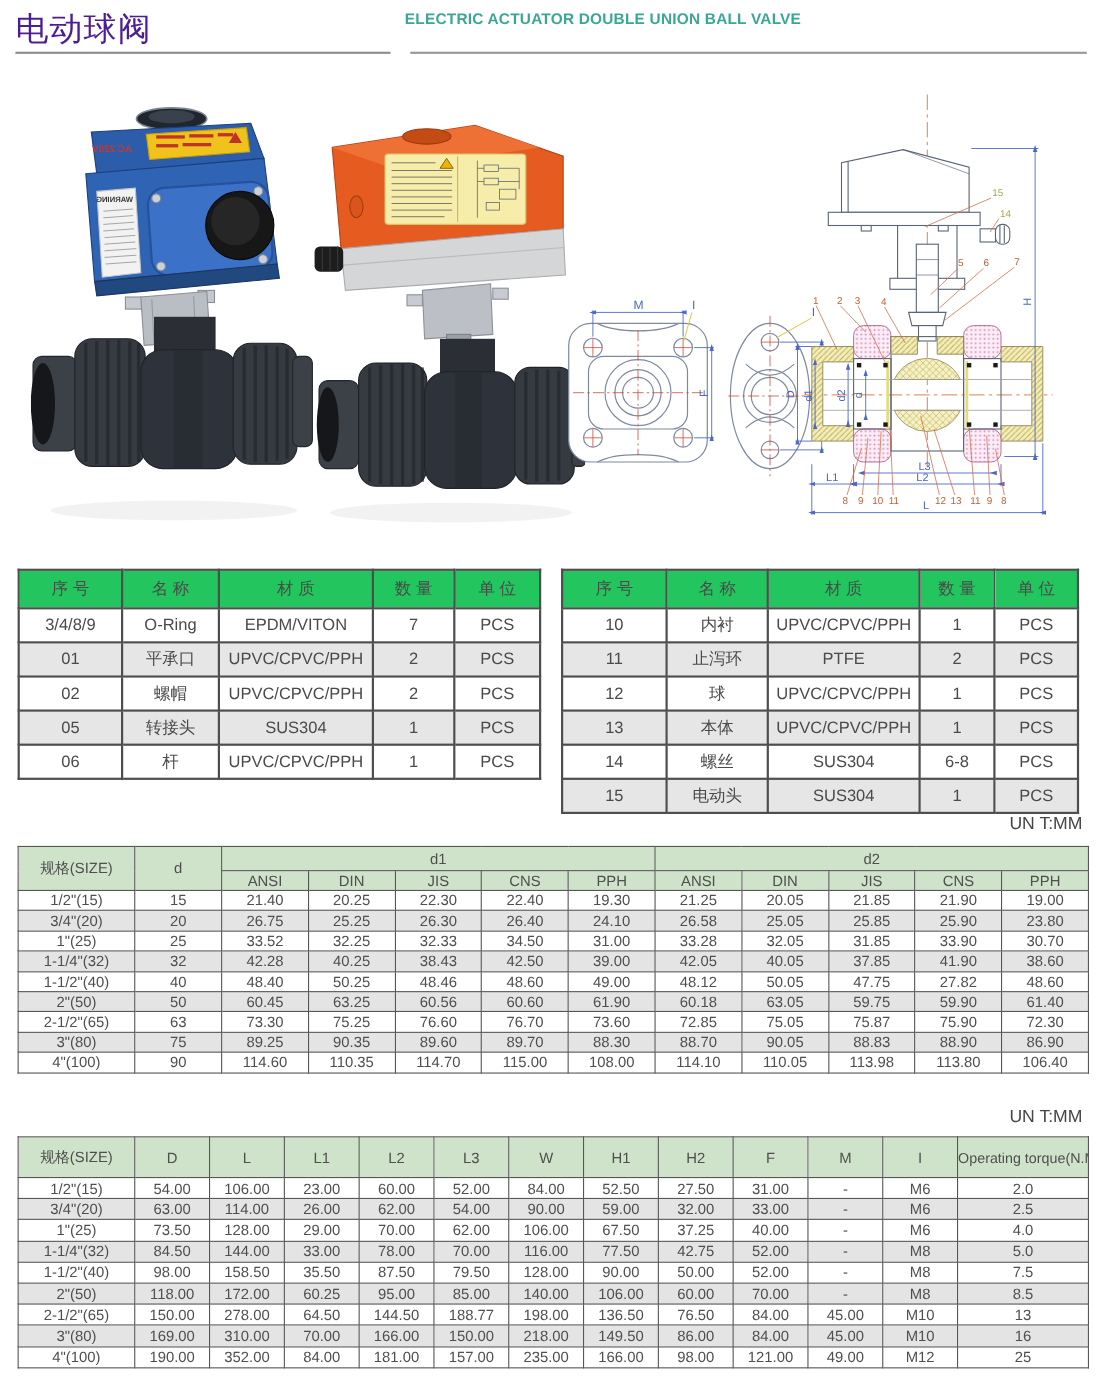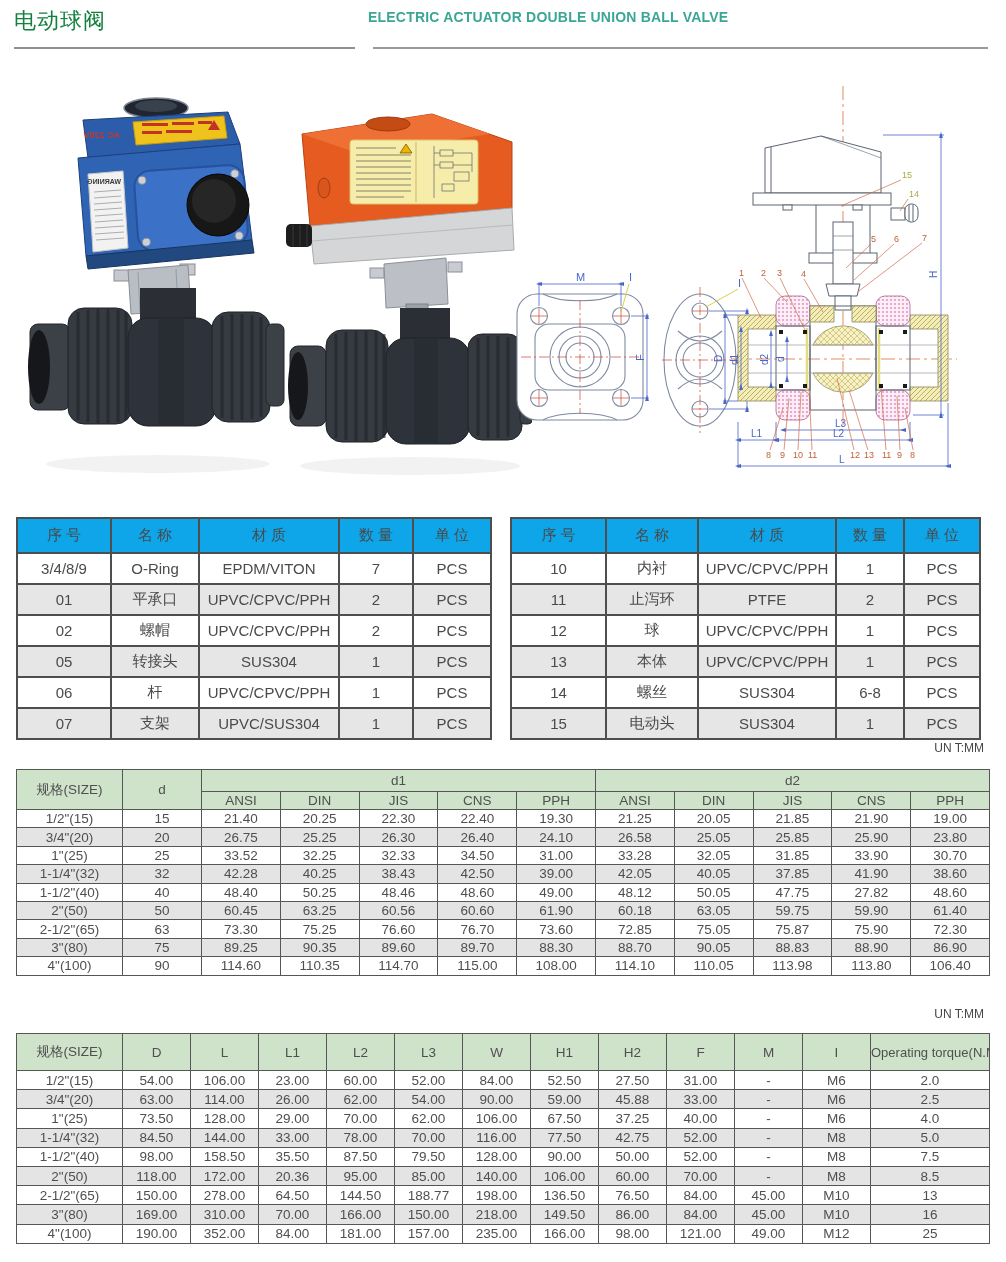--- a/index.html
+++ b/index.html
@@ -1,45 +1,45 @@
 <!DOCTYPE html>
 <html><head>
 <meta charset="utf-8">
 <style>
   html,body{margin:0;padding:0;background:#fff;}
   .page{position:relative;width:1006px;height:1262px;background:#fff;overflow:hidden;
         font-family:"Liberation Sans","DejaVu Sans",sans-serif;color:#4a4a4a;}
-  .title-cn{position:absolute;left:14px;top:6px;font-size:22px;color:#15803d;letter-spacing:1px;}
+  .title-cn{position:absolute;left:14px;top:6px;font-size:30px;color:#4c1d95;letter-spacing:1px;}
   .title-en{position:absolute;left:368px;top:9px;width:615px;font-size:14px;font-weight:bold;
             color:#3aa795;letter-spacing:0.2px;white-space:nowrap;}
   .rule-left{position:absolute;left:14px;top:47px;width:341px;height:2px;background:#8f8f8f;}
   .rule-right{position:absolute;left:373px;top:47px;width:615px;height:2px;background:#9a9a9a;}
   .fig{position:absolute;}
   table{border-collapse:collapse;table-layout:fixed;}
   .parts-table{position:absolute;font-size:15px;color:#4a4a4a;}
   .parts-table th,.parts-table td{border:2px solid #4e4e4e;text-align:center;padding:0;
       height:29px;font-weight:normal;overflow:hidden;white-space:nowrap;}
-  .parts-table thead th{background:#0ea5e9;height:33px;text-align:center;}
+  .parts-table thead th{background:#22c55e;height:33px;text-align:center;}
   .parts-table tbody tr:nth-child(even) td{background:#e6e6e6;}
   #parts-table-1{left:16px;top:517px;width:474px;}
   #parts-table-2{left:510px;top:517px;width:469px;}
   .dim-table{position:absolute;font-size:13.5px;color:#4f4f4f;border-radius:32px;}
   .dim-table th,.dim-table td{border:1px solid #565656;text-align:center;padding:0;
       font-weight:normal;overflow:hidden;white-space:nowrap;}
   .dim-table thead th{background:#cfe3ca;}
   .dim-table tbody tr:nth-child(even) td{background:#e4e4e4;}
   #dim-table-1{left:16px;top:769px;width:973px;}
   #dim-table-1 thead tr:first-child th{height:21px;}
   #dim-table-1 thead tr:last-child th{height:17px;margin-top:23px;}
   #dim-table-1 tbody td{height:17.4px;}
   #dim-table-2{left:16px;top:1033px;width:973px;}
   #dim-table-2 thead th{height:36px;}
   #dim-table-2 tbody td{height:18.2px;}
   #dim-table-2 th.torque{font-size:13px;}
-  .unit-note{position:absolute;right:22px;font-size:12px;color:#454545;}
+  .unit-note{position:absolute;right:22px;font-size:16px;color:#454545;}
   #unit-note-1{top:741px;} #unit-note-2{top:1007px;}
   text{font-family:"Liberation Sans","DejaVu Sans",sans-serif;}
 </style>
 </head>
 <body>
 
 <div class="page">
 
   <div class="title-cn">电动球阀</div>
   <div class="title-en">ELECTRIC ACTUATOR DOUBLE UNION BALL VALVE</div>
@@ -477,27 +477,20 @@
           <td>1</td>
           <td>PCS</td>
         </tr>
         <tr>
           <td>06</td>
           <td>杆</td>
           <td>UPVC/CPVC/PPH</td>
           <td>1</td>
           <td>PCS</td>
         </tr>
-        <tr>
-          <td>07</td>
-          <td>支架</td>
-          <td>UPVC/SUS304</td>
-          <td>1</td>
-          <td>PCS</td>
-        </tr>
       </tbody>
   </table>
 
   <table id="parts-table-2" class="parts-table">
     <colgroup>
         <col style="width:95px">
         <col style="width:92px">
         <col style="width:138px">
         <col style="width:68px">
         <col style="width:76px">
@@ -758,21 +751,21 @@
         </tr>
         <tr>
           <td>3/4"(20)</td>
           <td>63.00</td>
           <td>114.00</td>
           <td>26.00</td>
           <td>62.00</td>
           <td>54.00</td>
           <td>90.00</td>
           <td>59.00</td>
-          <td>45.88</td>
+          <td>32.00</td>
           <td>33.00</td>
           <td>-</td>
           <td>M6</td>
           <td>2.5</td>
         </tr>
         <tr>
           <td>1"(25)</td>
           <td>73.50</td>
           <td>128.00</td>
           <td>29.00</td>
@@ -813,21 +806,21 @@
           <td>50.00</td>
           <td>52.00</td>
           <td>-</td>
           <td>M8</td>
           <td>7.5</td>
         </tr>
         <tr>
           <td>2"(50)</td>
           <td>118.00</td>
           <td>172.00</td>
-          <td>20.36</td>
+          <td>60.25</td>
           <td>95.00</td>
           <td>85.00</td>
           <td>140.00</td>
           <td>106.00</td>
           <td>60.00</td>
           <td>70.00</td>
           <td>-</td>
           <td>M8</td>
           <td>8.5</td>
         </tr>

